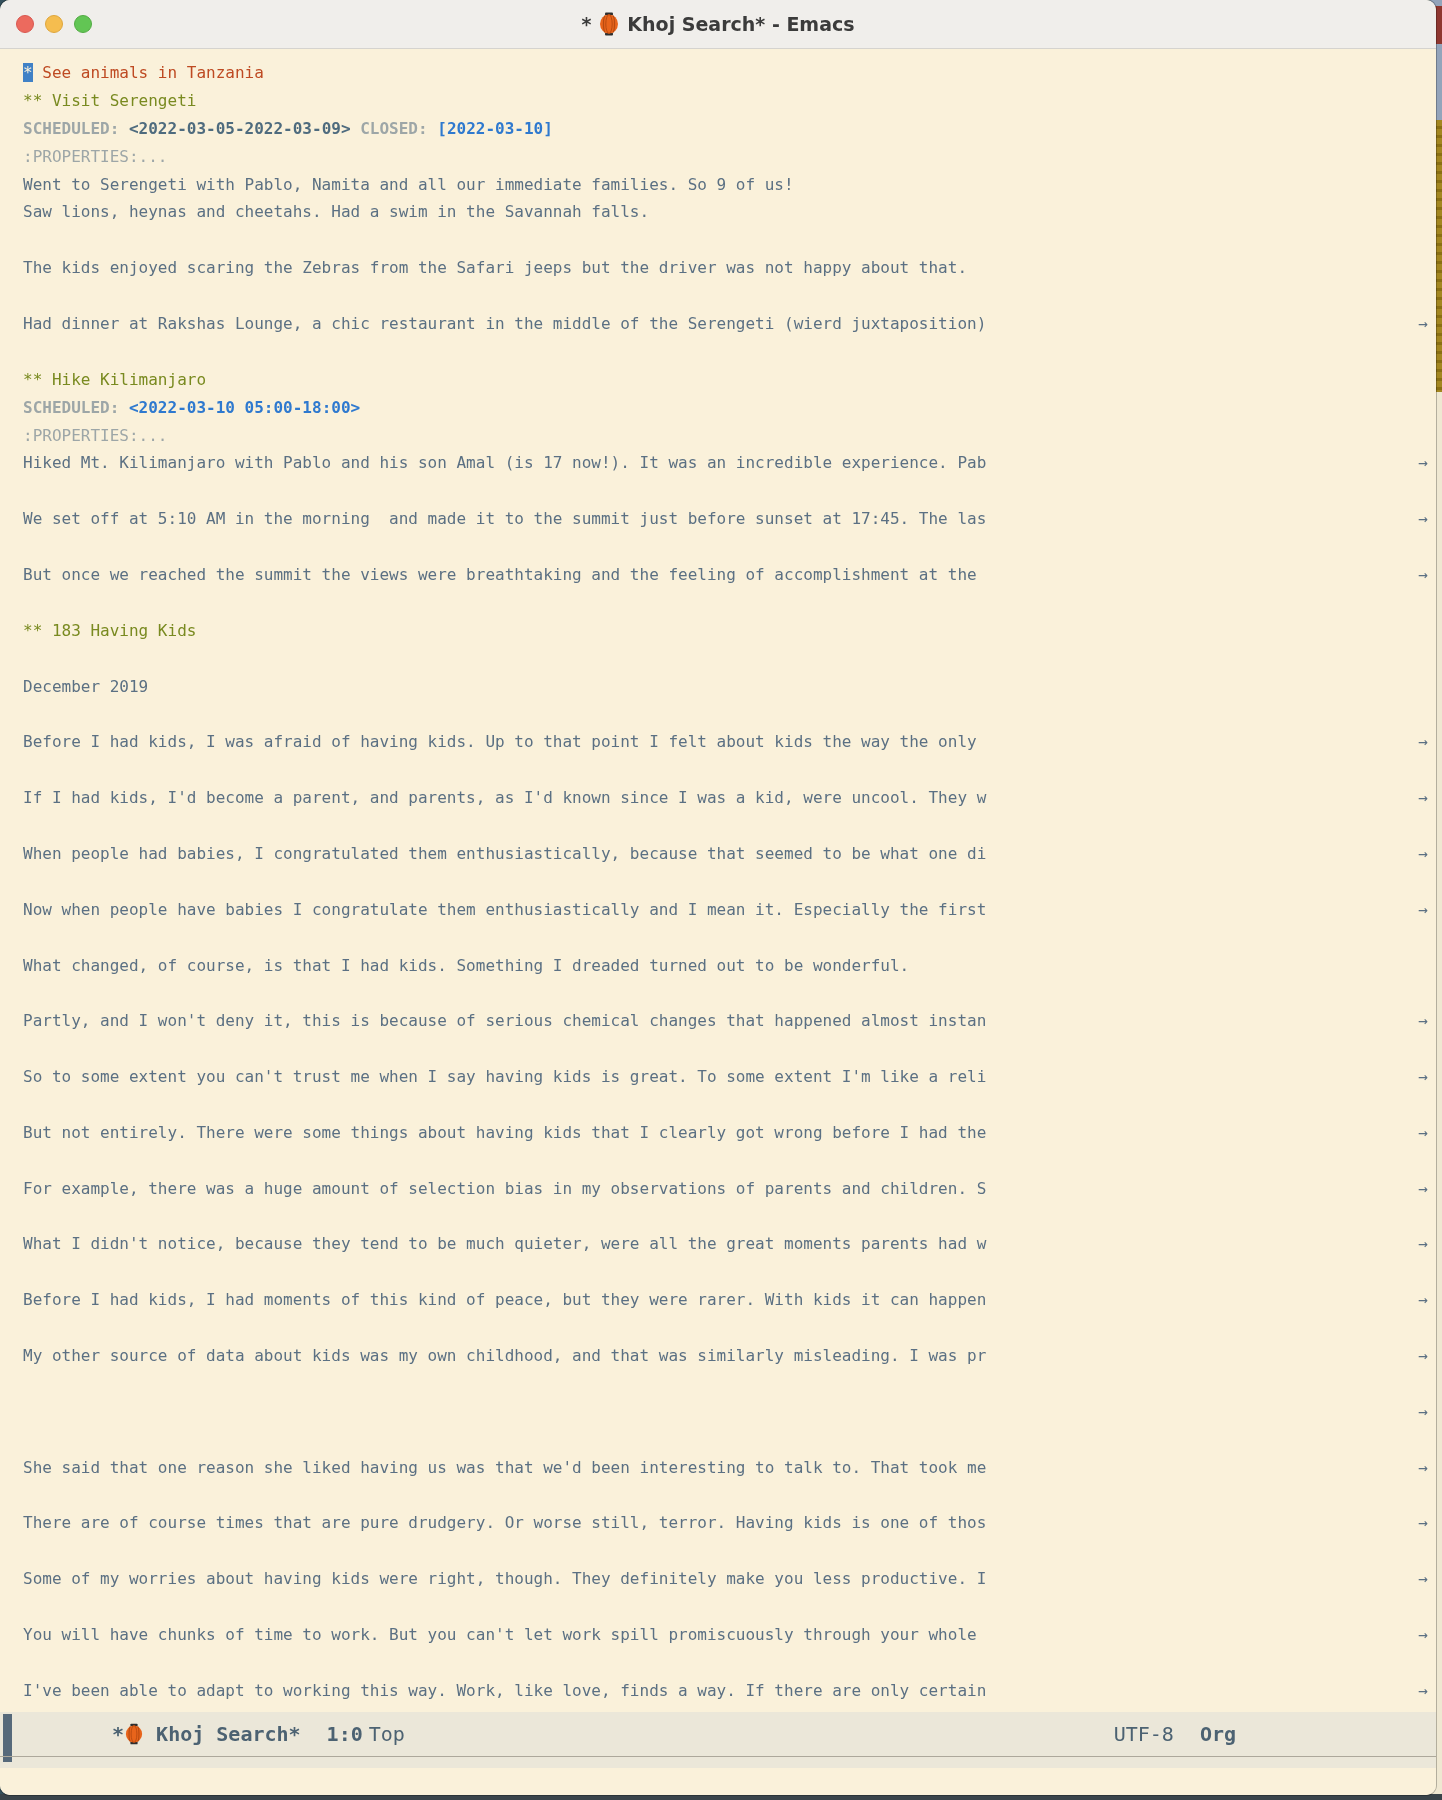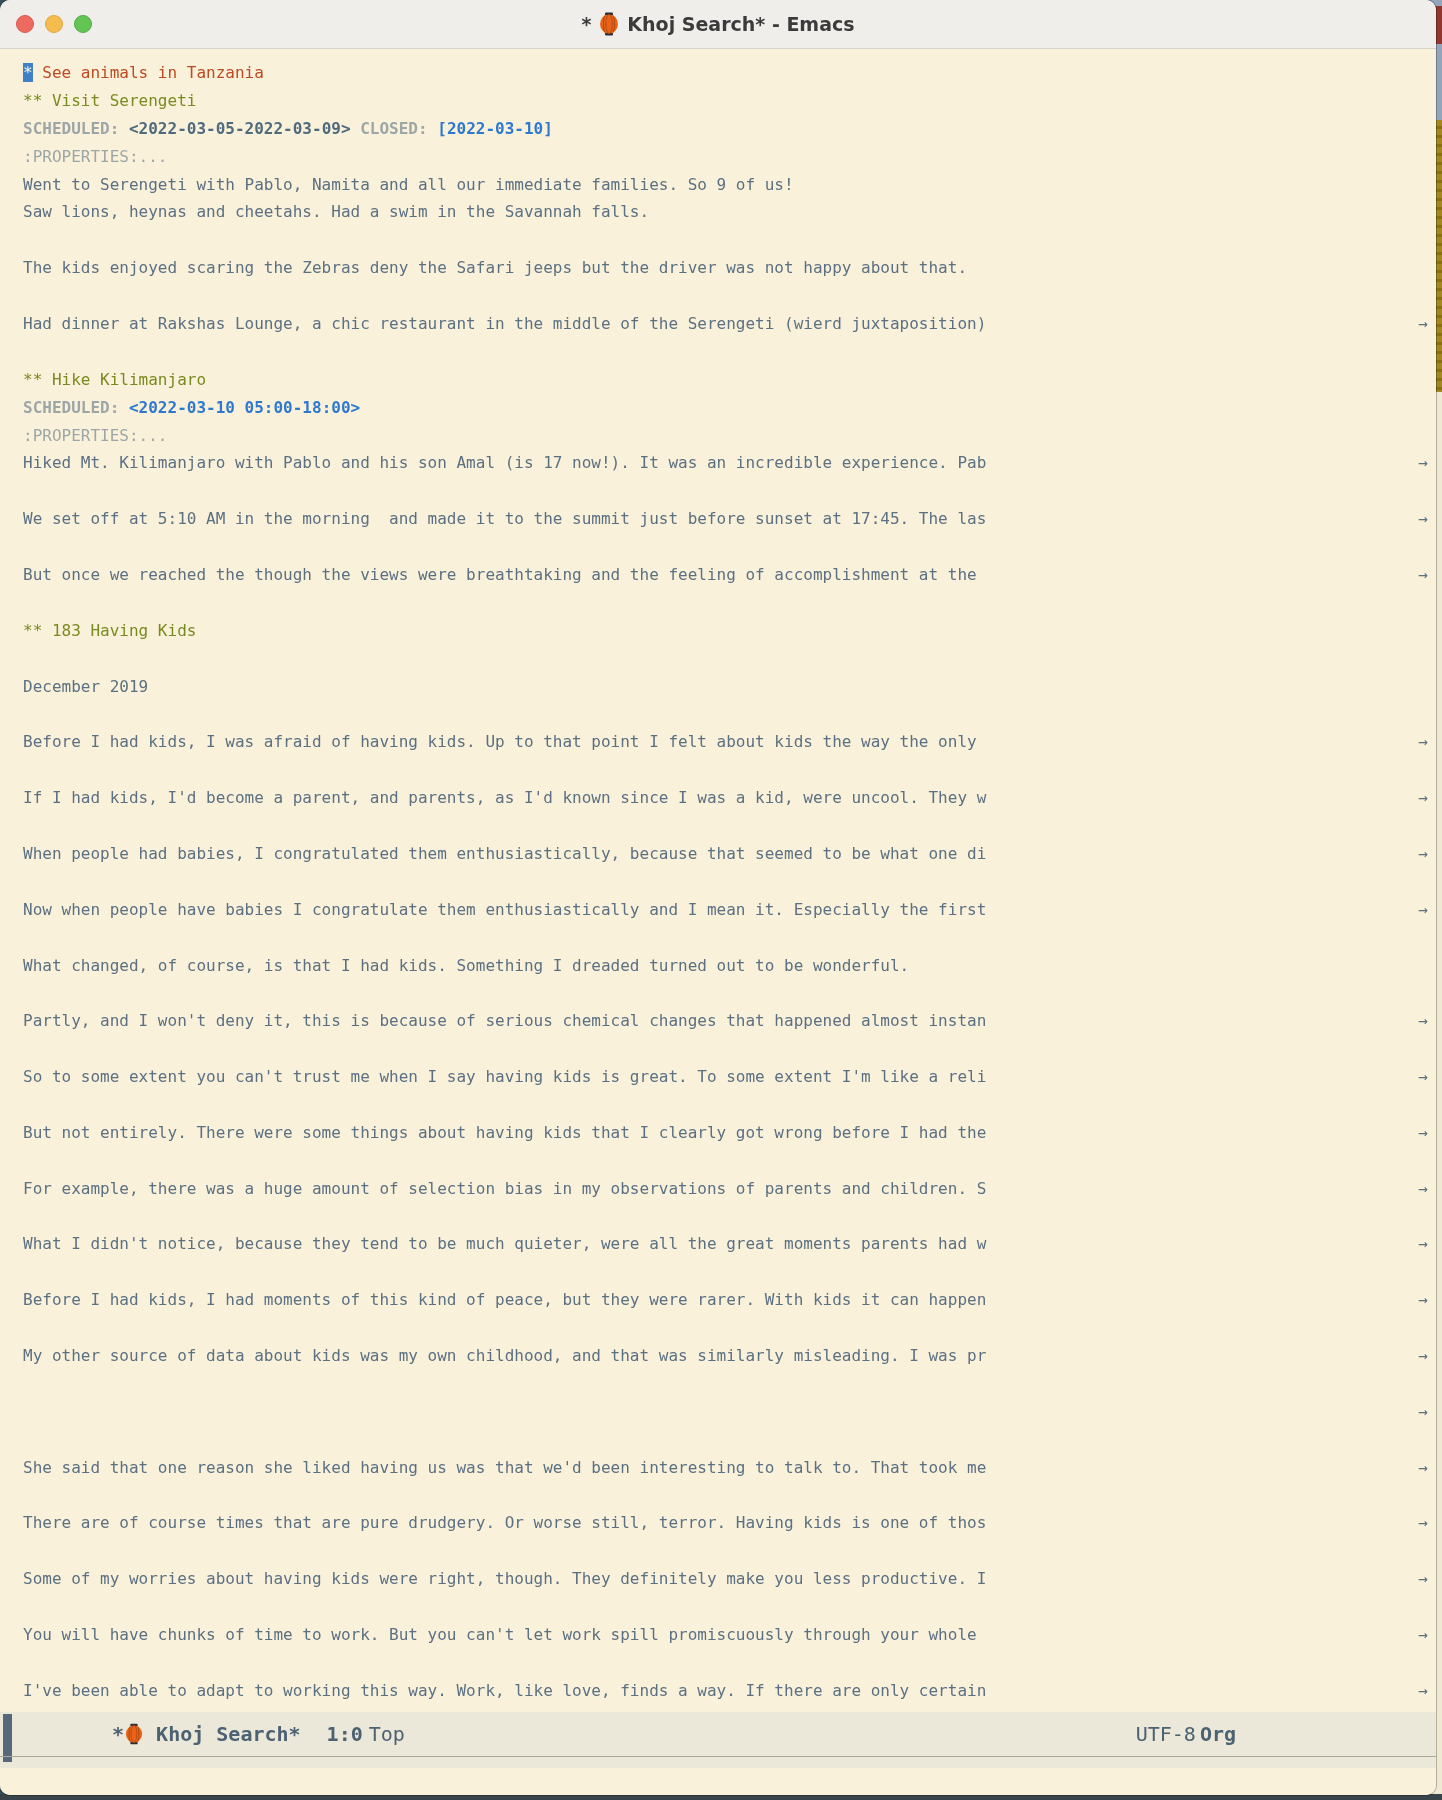--- a/index.html
+++ b/index.html
@@ -59,21 +59,21 @@
   .modeline{
     flex:0 0 56px;height:56px;background:#EBE7D9;position:relative;
     font-size:20px;color:#4C6272;
   }
   .ml-rule{position:absolute;left:0;right:0;top:44px;height:1px;background:#ADA89B;}
   .ml-bar{position:absolute;left:3px;top:2px;width:9px;height:48px;background:#56697A;}
   .ml-left{position:absolute;left:112px;top:0;height:44px;display:flex;align-items:center;white-space:pre;}
   .ml-buf{font-weight:bold;display:flex;align-items:center;}
   .ml-pos{margin-left:26px;font-weight:bold;}
   .ml-scroll{margin-left:6px;}
-  .ml-right{position:absolute;right:200px;top:0;height:44px;display:flex;align-items:center;gap:4px;}
+  .ml-right{position:absolute;right:200px;top:0;height:44px;display:flex;align-items:center;gap:26px;}
   .ml-mode{font-weight:bold;}
 
   
   .minibuffer{
     flex:0 0 27px;height:27px;line-height:27px;background:#FAF1DA;
     padding-left:17px;font-size:20px;color:#C14F24;white-space:pre;
   }
 </style>
 </head>
 <body>
@@ -106,32 +106,32 @@
   </div>
 
   <div class="buffer">
       <div class="bline"><span class="seg-cursor">*</span><span class="seg-h1"> See animals in Tanzania</span></div>
       <div class="bline"><span class="seg-h2">** Visit Serengeti</span></div>
       <div class="bline"><span class="seg-kw">SCHEDULED:</span><span class="seg-body"> </span><span class="seg-date">&lt;2022-03-05-2022-03-09&gt;</span><span class="seg-body"> </span><span class="seg-kw">CLOSED:</span><span class="seg-body"> </span><span class="seg-blue">[2022-03-10]</span></div>
       <div class="bline"><span class="seg-prop">:PROPERTIES:...</span></div>
       <div class="bline"><span class="seg-body">Went to Serengeti with Pablo, Namita and all our immediate families. So 9 of us!</span></div>
       <div class="bline"><span class="seg-body">Saw lions, heynas and cheetahs. Had a swim in the Savannah falls.</span></div>
       <div class="bline"></div>
-      <div class="bline"><span class="seg-body">The kids enjoyed scaring the Zebras deny the Safari jeeps but the driver was not happy about that.</span></div>
+      <div class="bline"><span class="seg-body">The kids enjoyed scaring the Zebras from the Safari jeeps but the driver was not happy about that.</span></div>
       <div class="bline"></div>
       <div class="bline"><span class="seg-body">Had dinner at Rakshas Lounge, a chic restaurant in the middle of the Serengeti (wierd juxtaposition)</span><span class="trunc">→</span></div>
       <div class="bline"></div>
       <div class="bline"><span class="seg-h2">** Hike Kilimanjaro</span></div>
       <div class="bline"><span class="seg-kw">SCHEDULED:</span><span class="seg-body"> </span><span class="seg-blue">&lt;2022-03-10 05:00-18:00&gt;</span></div>
       <div class="bline"><span class="seg-prop">:PROPERTIES:...</span></div>
       <div class="bline"><span class="seg-body">Hiked Mt. Kilimanjaro with Pablo and his son Amal (is 17 now!). It was an incredible experience. Pab</span><span class="trunc">→</span></div>
       <div class="bline"></div>
       <div class="bline"><span class="seg-body">We set off at 5:10 AM in the morning  and made it to the summit just before sunset at 17:45. The las</span><span class="trunc">→</span></div>
       <div class="bline"></div>
-      <div class="bline"><span class="seg-body">But once we reached the though the views were breathtaking and the feeling of accomplishment at the</span><span class="trunc">→</span></div>
+      <div class="bline"><span class="seg-body">But once we reached the summit the views were breathtaking and the feeling of accomplishment at the</span><span class="trunc">→</span></div>
       <div class="bline"></div>
       <div class="bline"><span class="seg-h2">** 183 Having Kids</span></div>
       <div class="bline"></div>
       <div class="bline"><span class="seg-body">December 2019</span></div>
       <div class="bline"></div>
       <div class="bline"><span class="seg-body">Before I had kids, I was afraid of having kids. Up to that point I felt about kids the way the only</span><span class="trunc">→</span></div>
       <div class="bline"></div>
       <div class="bline"><span class="seg-body">If I had kids, I'd become a parent, and parents, as I'd known since I was a kid, were uncool. They w</span><span class="trunc">→</span></div>
       <div class="bline"></div>
       <div class="bline"><span class="seg-body">When people had babies, I congratulated them enthusiastically, because that seemed to be what one di</span><span class="trunc">→</span></div>

